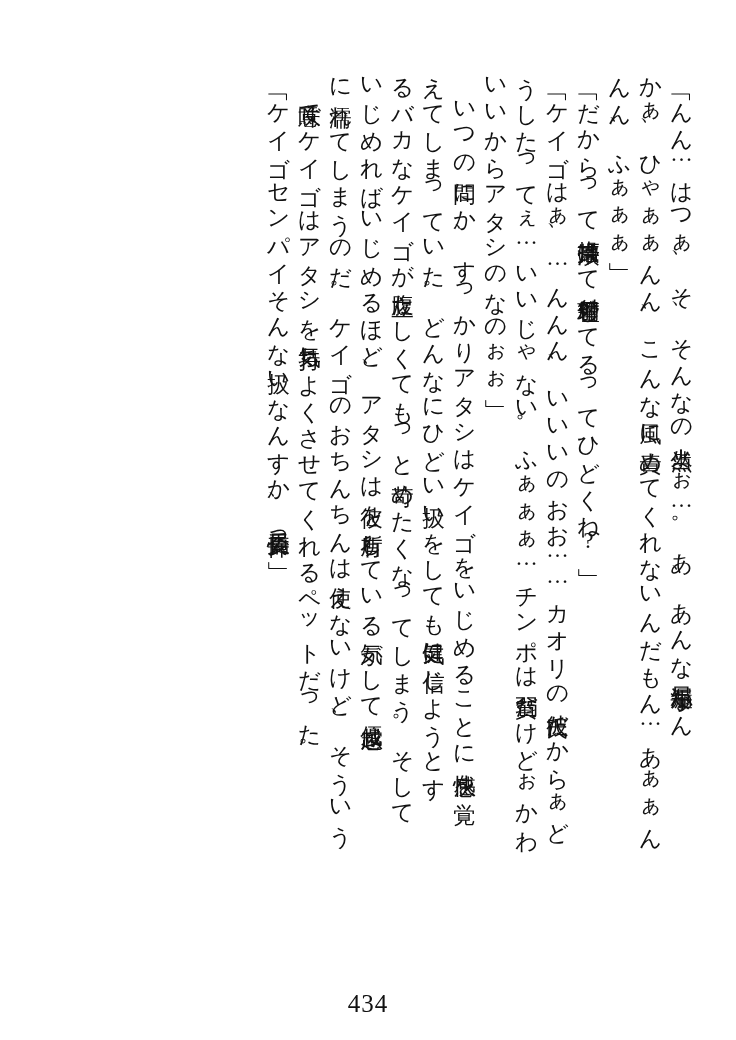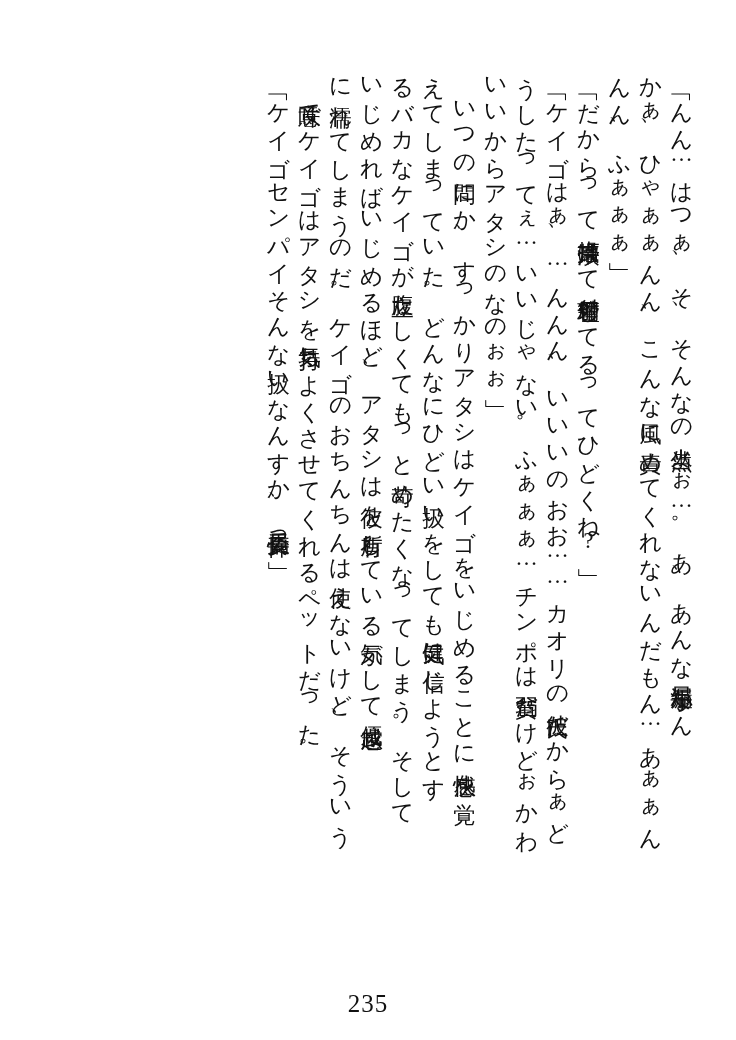--- a/index.html
+++ b/index.html
@@ -77,15 +77,15 @@
     <div class="line">いいからアタシのなのぉぉ」</div>
     <div class="line indent">いつの間にか、すっかりアタシはケイゴをいじめることに快感を覚</div>
     <div class="line">えてしまっていた。どんなにひどい扱いをしても健気に信じようとす</div>
     <div class="line">るバカなケイゴが腹立たしくてもっと苛めたくなってしまう。そして</div>
     <div class="line">いじめればいじめるほど、アタシは彼を所有している気がして優越感</div>
     <div class="line">に濡れてしまうのだ。ケイゴのおちんちんは使えないけど、そういう</div>
     <div class="line indent">意味でケイゴはアタシを気持ちよくさせてくれるペットだった。</div>
     <div class="line indent">「ケイゴセンパイそんな扱いなんすか、委員長怖っ」</div>
   </div>
 
-  <div class="page-number">235</div>
+  <div class="page-number">434</div>
 
 </div>
 
 </body></html>

